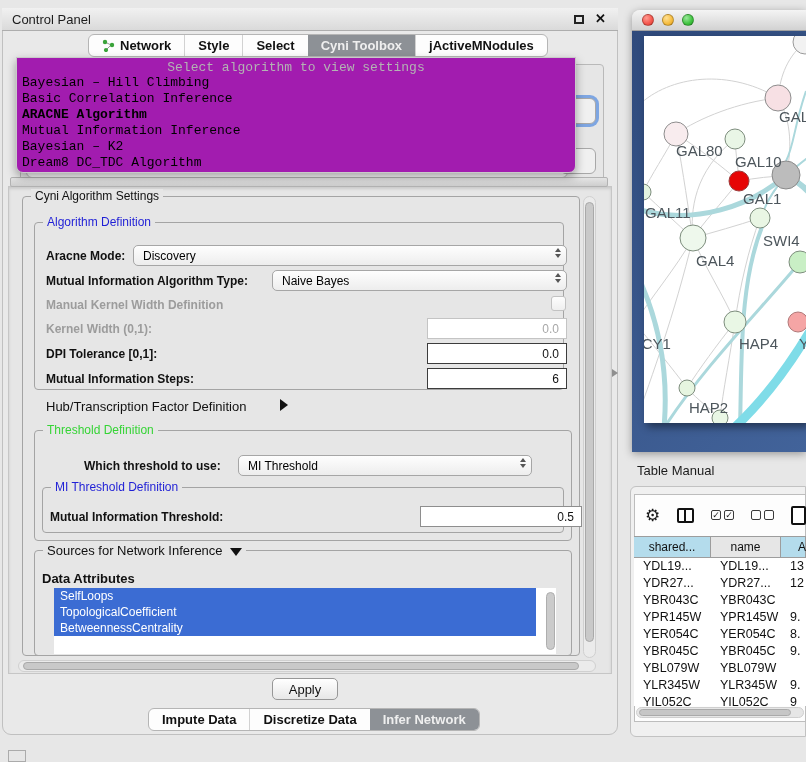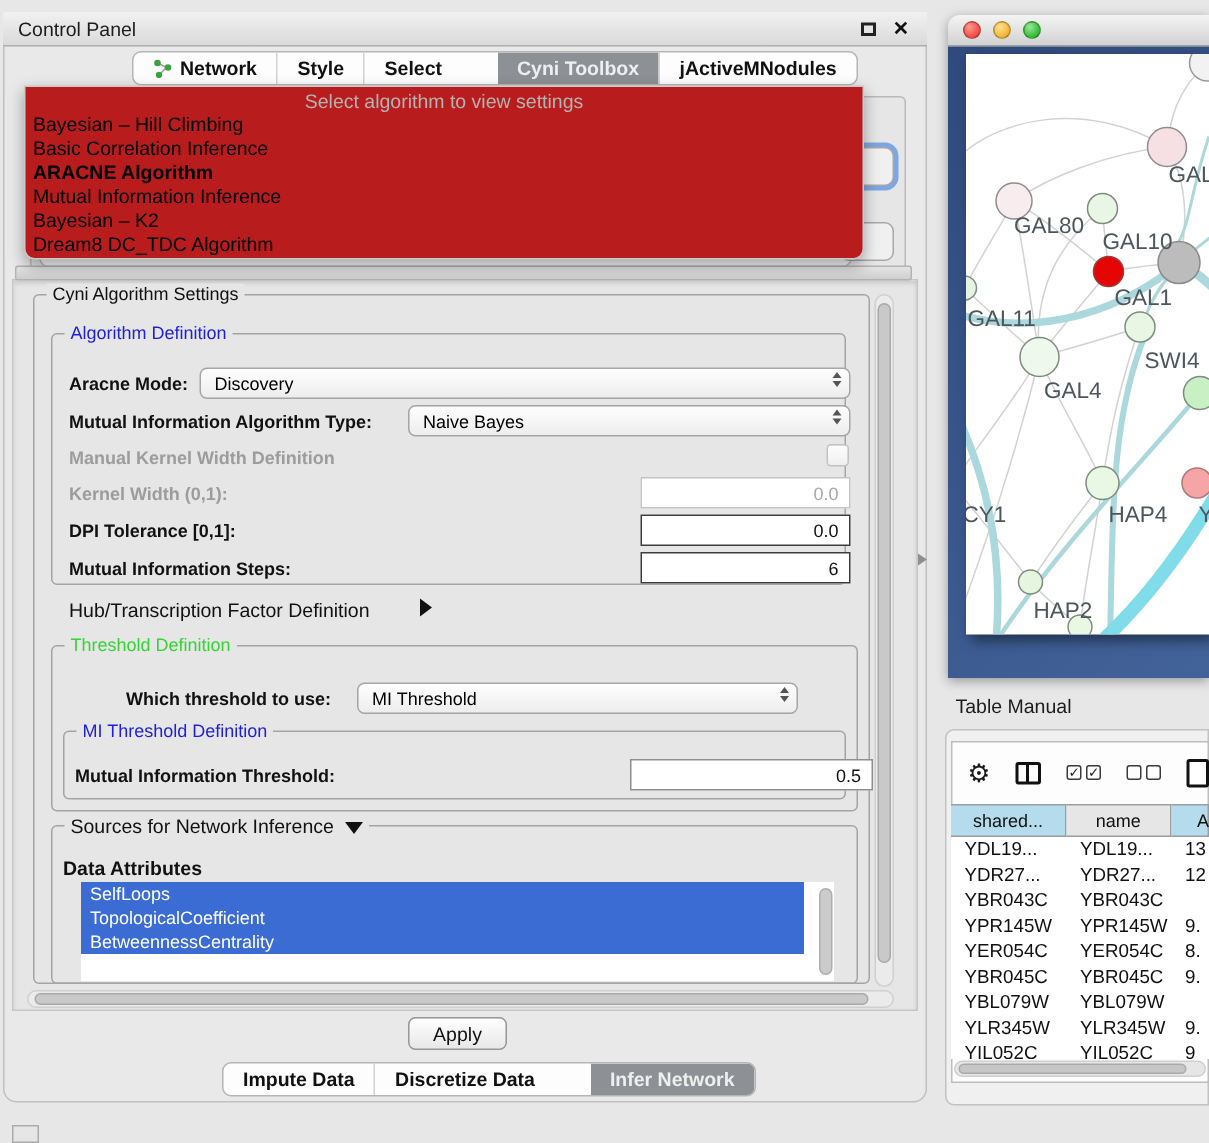--- a/index.html
+++ b/index.html
@@ -15,26 +15,26 @@
   .titlebar .t { position:absolute; left:10px; top:4px; font-size:13px; color:#1c1c1c; }
   .float-icon { position:absolute; right:34px; top:7px; width:10px; height:9px; border:2px solid #222; }
   .close-icon { position:absolute; right:12px; top:3px; font-size:13px; font-weight:bold; color:#111; }
 
   
   .tabstrip { display:flex; align-items:stretch; background:#fdfdfd; border:1px solid #b5b5b5;
               border-radius:6px; height:23px; overflow:hidden; }
   .tab { display:flex; align-items:center; gap:5px; padding:0 13px; font-size:13px; font-weight:bold;
          color:#111; border-left:1px solid #d2d2d2; white-space:nowrap; }
   .tab:first-child { border-left:none; }
-  .tab.sel { background:#8d9196; color:#efefef; border-left:none;margin-left:24px; }
-
-  
-  .popup { left:16px; top:57px; width:560px; height:116px; background:#b91c1c;
+  .tab.sel { background:#8d9196; color:#efefef; border-left:none; }
+
+  
+  .popup { left:16px; top:57px; width:560px; height:116px; background:#a21caf;
            border:1px solid #c9c9c9; border-radius:0 0 7px 7px;
-           box-shadow:0 4px 10px rgba(0,0,0,.35); z-index:20; padding-top:2px; }
+           box-shadow:0 4px 10px rgba(0,0,0,.35); z-index:20; padding-top:2px;font-family:Liberation Mono, monospace; }
   .popup .ph { text-align:center; color:#b3b3b3; font-size:13px; height:15px; }
   .popup .it { font-size:13px; height:16px; line-height:16px; padding-left:5px; color:#000; }
   .popup .it.bold { font-weight:bold; }
 
   .ghost-panel { left:20px; top:64px; width:584px; height:118px; background:#e6e6e6;
                  border:1px solid #b9b9b9; border-radius:4px; z-index:2; }
   .ghost-combo { left:26px; top:152px; width:542px; height:26px; background:#fbfbfb;
                  border:1px solid #bbb; border-radius:6px; z-index:4; }
   .ghost-combo span { position:absolute; left:16px; top:5px; font-size:13px; color:#b9b9b9; }
   .frag { border:1px solid #a8a8a8; border-radius:6px; background:#f0f0f0; z-index:5; }

